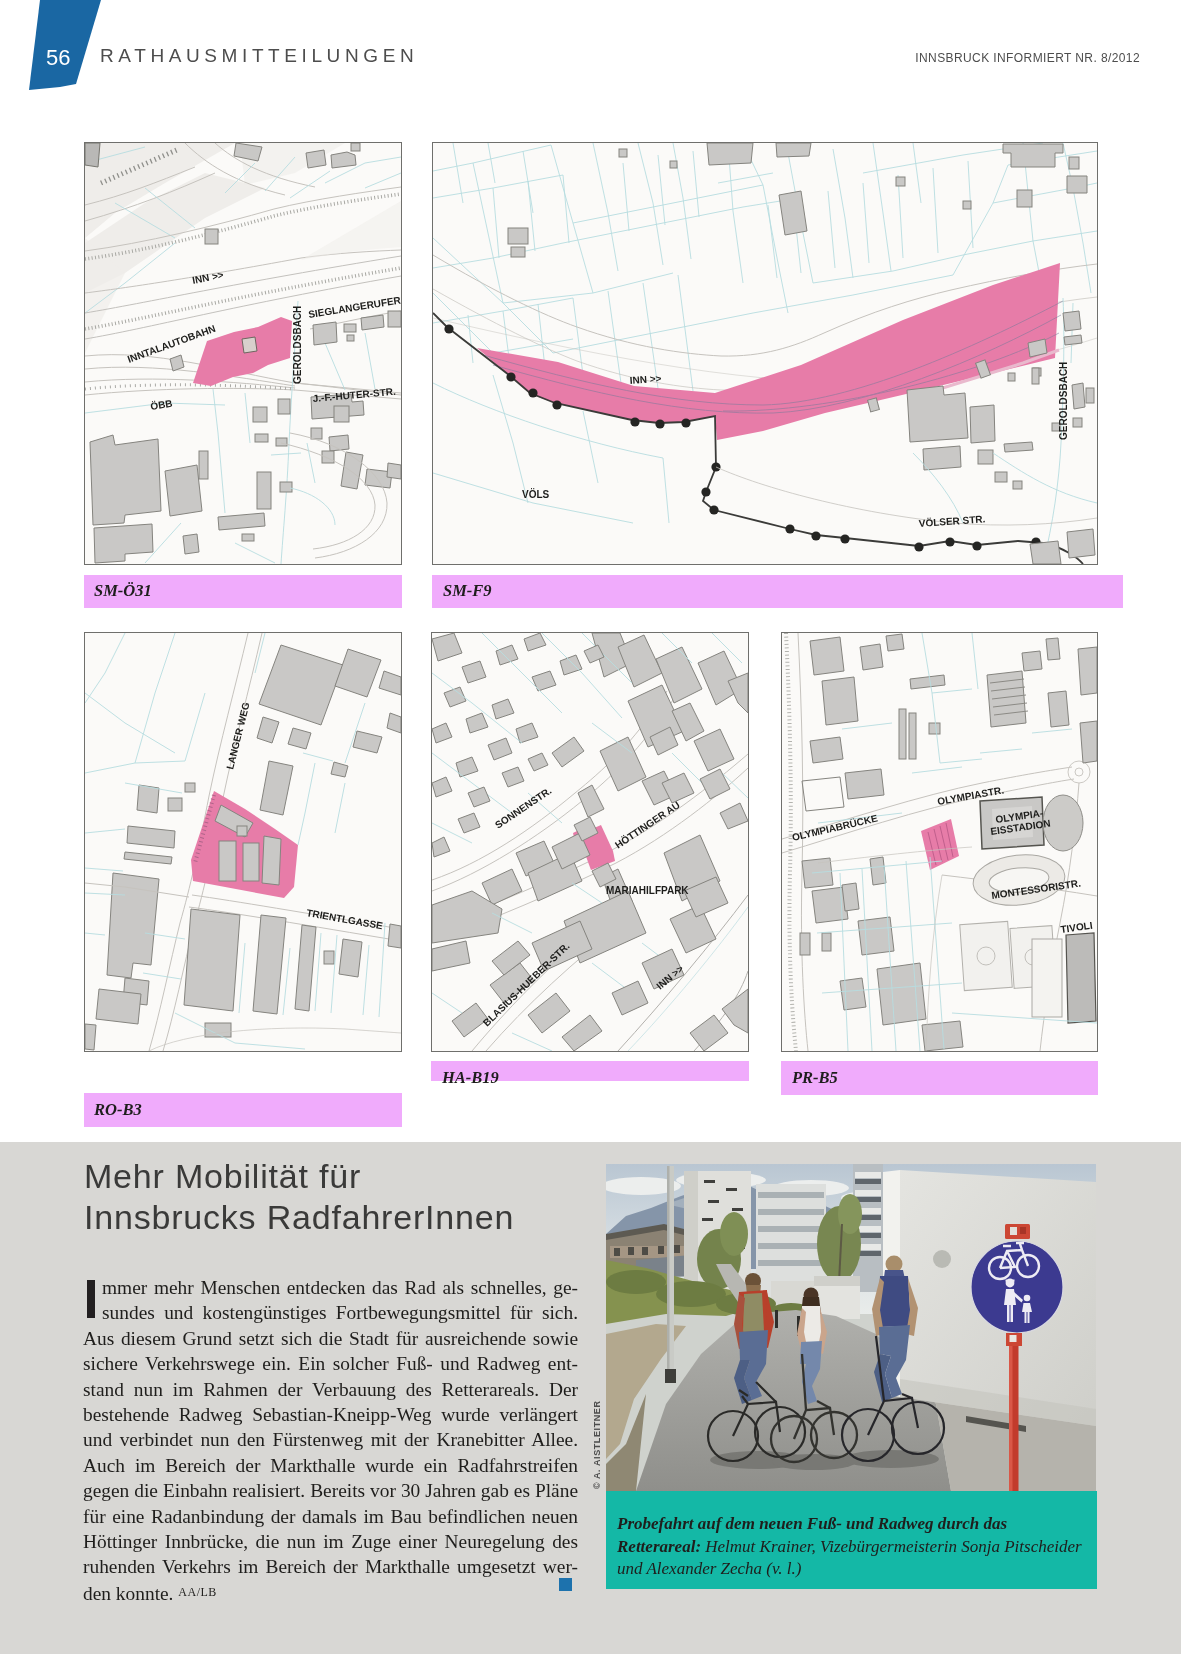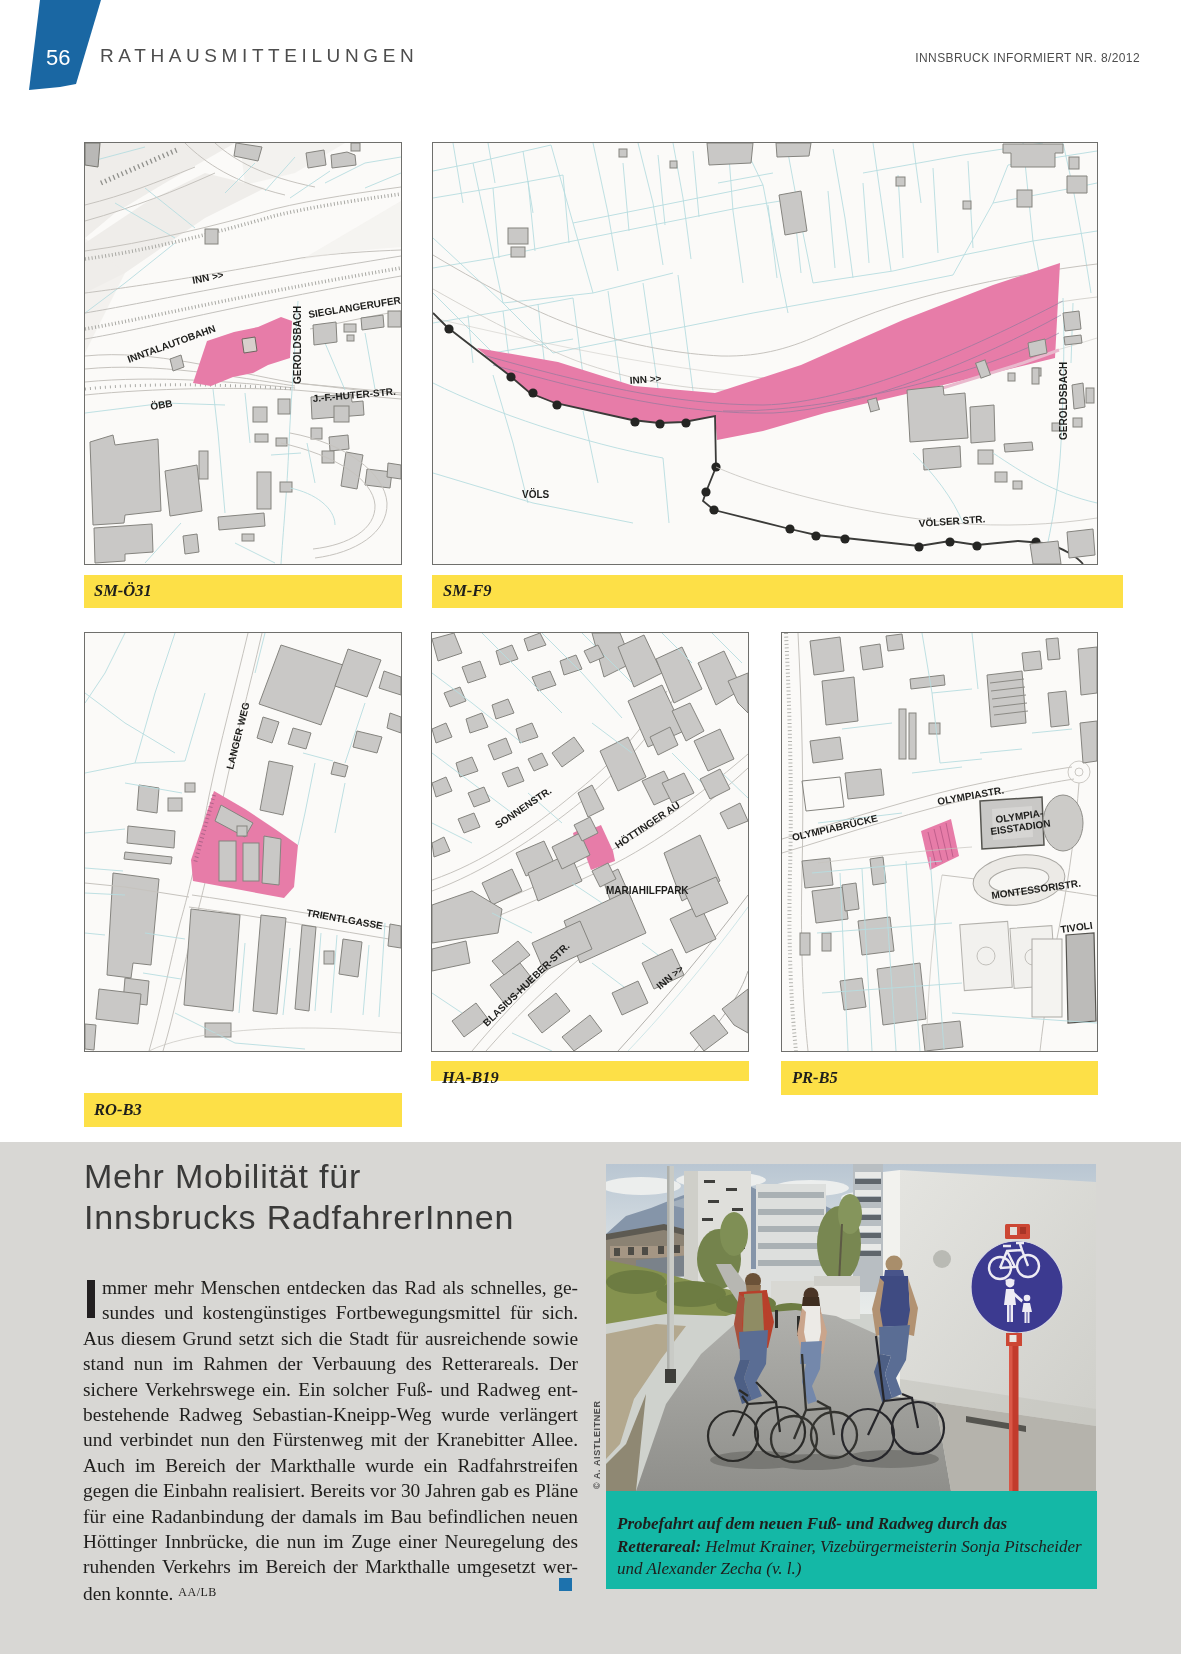--- a/index.html
+++ b/index.html
@@ -2,21 +2,21 @@
 <html lang="de"><head>
 <meta charset="utf-8">
 <title>Innsbruck informiert</title>
 <style>
   html,body{margin:0;padding:0;}
   body{width:1181px;height:1654px;position:relative;background:#ffffff;overflow:hidden;
        font-family:"Liberation Sans",sans-serif;}
   .abs{position:absolute;}
   
   .mapbox{position:absolute;background:#fbfaf8;border:1px solid #6f6f6c;box-sizing:border-box;}
-  .capbar{position:absolute;background:#fde047;}
+  .capbar{position:absolute;background:#f0abfc;}
   .capbar span{font-family:"Liberation Serif",serif;font-weight:bold;font-style:italic;
                font-size:16.5px;line-height:17px;color:#1e1e1c;}
   svg text.ml{font-family:"Liberation Sans",sans-serif;font-weight:bold;font-size:10px;
               fill:#1d1d1b;letter-spacing:0;}
   svg .bld{fill:#c9c8c6;stroke:#85847f;stroke-width:1;}
   svg .cy{stroke:#b7dce0;stroke-width:0.9;fill:none;}
   svg .rd{stroke:#c6c3be;stroke-width:1;fill:none;}
   svg .shade{fill:#efedea;stroke:none;}
   svg .pink{fill:#e77ca8;stroke:none;}
 </style>
@@ -784,22 +784,22 @@
 
 <div class="abs" style="left:84px;top:1156px;font-size:34px;line-height:40.5px;color:#3a3a39;letter-spacing:.8px;">Mehr Mobilität für<br>Innsbrucks RadfahrerInnen</div>
 
 <div class="abs" style="left:87px;top:1280px;width:7.5px;height:38px;background:#221f20;"></div>
 
 <div class="abs" id="body" style="left:83px;top:1275px;width:495px;font-family:'Liberation Serif',serif;
      font-size:19.4px;line-height:25.42px;color:#1f1e1c;">
 <span class="jl" style="padding-left:19px;">mmer mehr Menschen entdecken das Rad als schnelles, ge-</span>
 <span class="jl" style="padding-left:19px;">sundes und kostengünstiges Fortbewegungsmittel für sich.</span>
 <span class="jl">Aus diesem Grund setzt sich die Stadt für ausreichende sowie</span>
+<span class="jl">sichere Verkehrswege ein. Ein solcher Fuß- und Radweg ent-</span>
 <span class="jl">stand nun im Rahmen der Verbauung des Retterareals. Der</span>
-<span class="jl">sichere Verkehrswege ein. Ein solcher Fuß- und Radweg ent-</span>
 <span class="jl">bestehende Radweg Sebastian-Kneipp-Weg wurde verlängert</span>
 <span class="jl">und verbindet nun den Fürstenweg mit der Kranebitter Allee.</span>
 <span class="jl">Auch im Bereich der Markthalle wurde ein Radfahrstreifen</span>
 <span class="jl">gegen die Einbahn realisiert. Bereits vor 30 Jahren gab es Pläne</span>
 <span class="jl">für eine Radanbindung der damals im Bau befindlichen neuen</span>
 <span class="jl">Höttinger Innbrücke, die nun im Zuge einer Neuregelung des</span>
 <span class="jl">ruhenden Verkehrs im Bereich der Markthalle umgesetzt wer-</span>
 <span class="jl" style="text-align:left;">den konnte.&nbsp;<span style="font-size:12px;letter-spacing:.5px;vertical-align:4px;">AA/LB</span></span>
 </div>
 <style>

